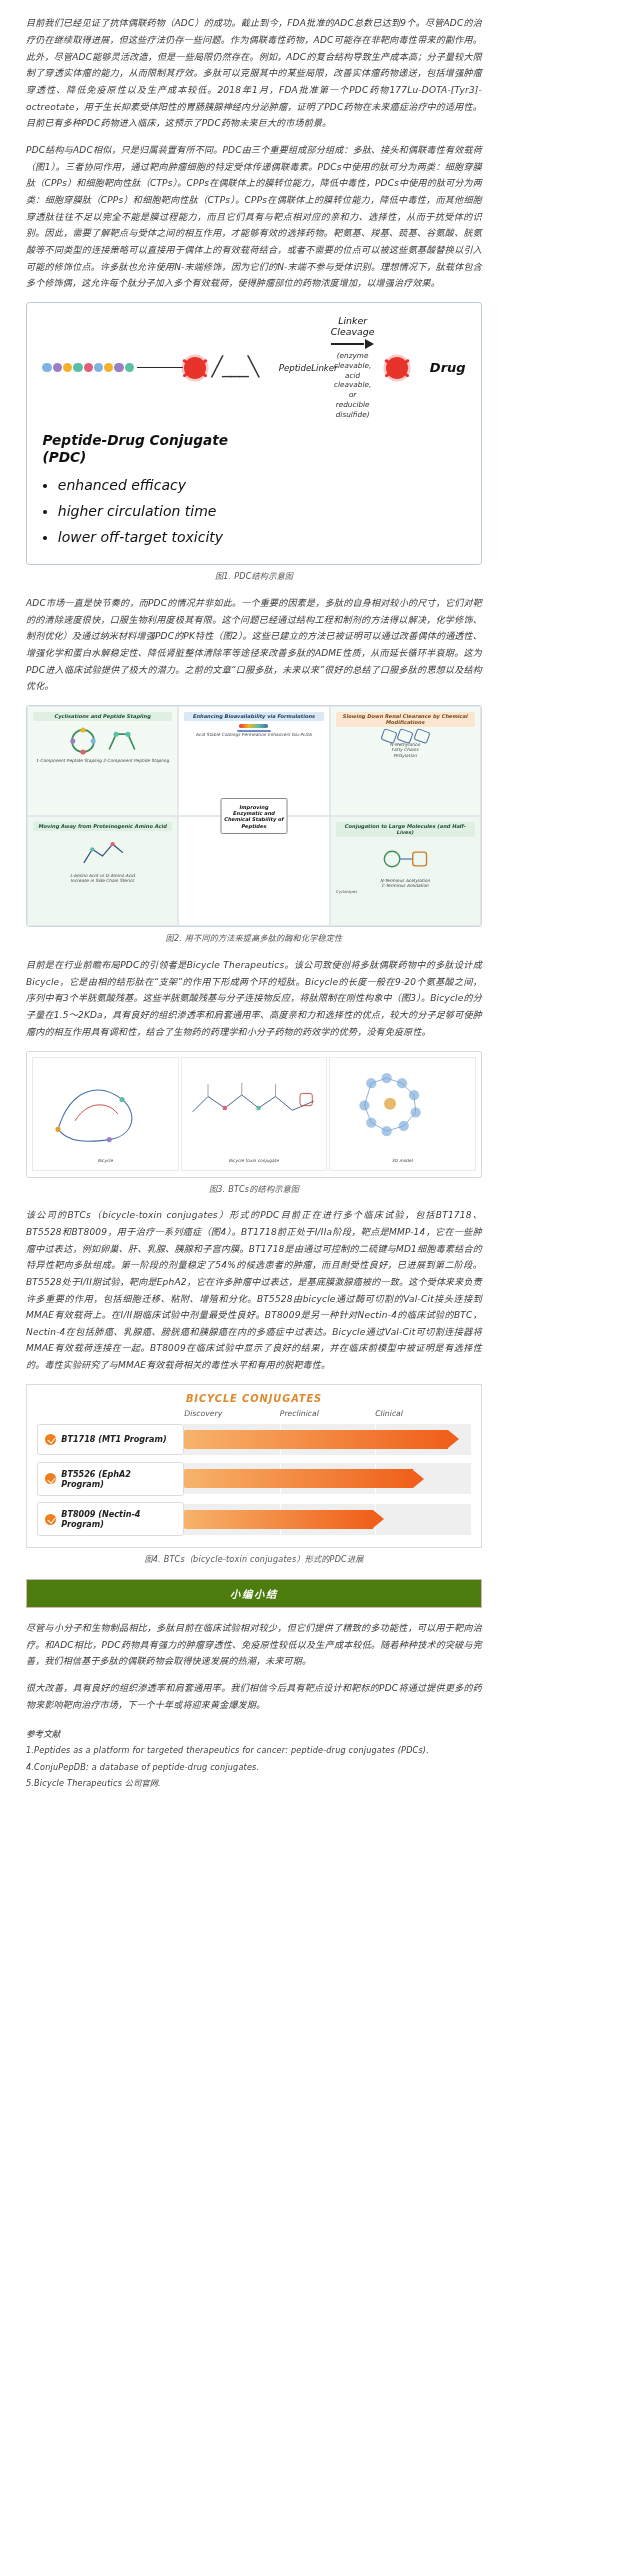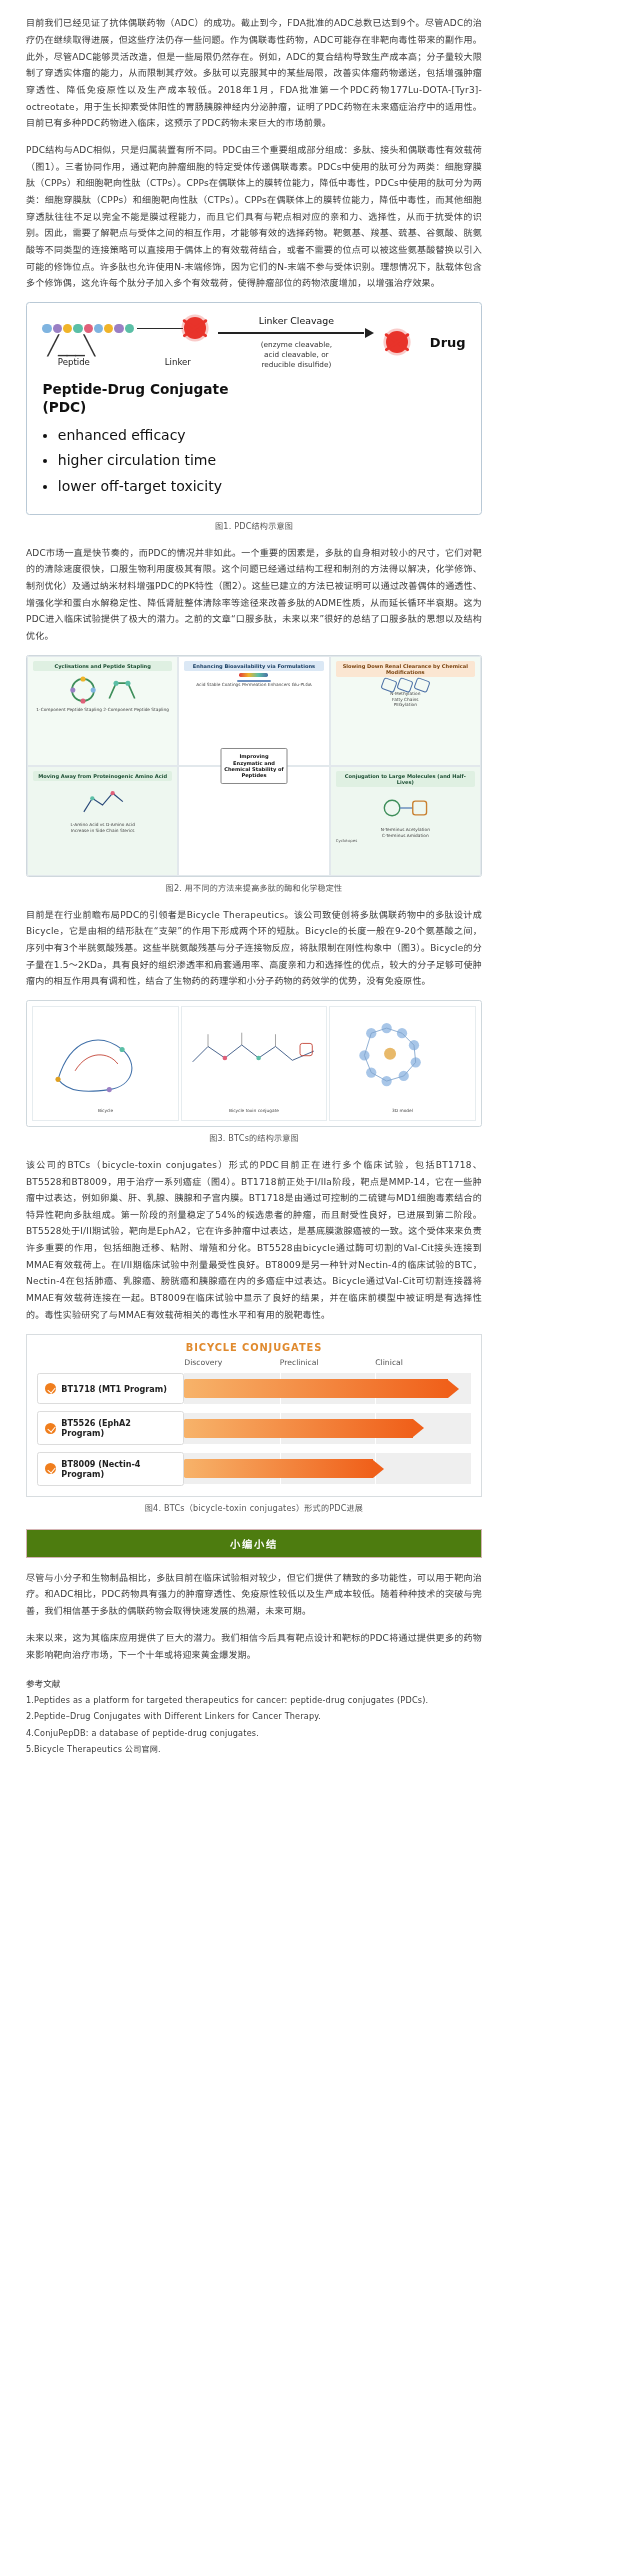--- a/index.html
+++ b/index.html
@@ -7,20 +7,21 @@
   body {
     width: 632px;
     background: #ffffff;
     font-family: "DejaVu Sans", "Liberation Sans", sans-serif;
     color: #333333;
     -webkit-font-smoothing: antialiased;
   }
   .page {
     width: 508px;
     padding: 15.4px 26px 20.6px 26px;
+    font-style: italic;
   }
   p.body-text {
     font-size: 9px;
     line-height: 1.85;
     text-align: justify;
     margin: 0 0 10.3px 0;
     color: #3a3a3a;
     letter-spacing: 0.2px;
   }
   .fig-caption {
@@ -41,21 +42,21 @@
   }
   .fig1-top {
     display: flex;
     align-items: center;
     justify-content: space-between;
     gap: 6.9px;
   }
   .peptide-box {
     position: relative;
     display: flex;
-    flex-direction: column;
+    flex-direction: row;
     align-items: center;
     min-width: 163px;
   }
   .bead-row { display: flex; align-items: center; }
   .bead { width: 9.4px; height: 9.4px; border-radius: 50%; margin-right: 0.9px; }
   .linker-line { width: 46px; height: 1.7px; background: #2b2b2b; margin: 0 1.7px; }
   .drug-burst {
     width: 22px; height: 22px; border-radius: 50%;
     background: #e8332a;
     box-shadow: 0 0 0 2.6px rgba(232,51,42,0.25);
@@ -419,24 +420,23 @@
       </div>
     </div>
   </div>
   <div class="fig-caption">图4. BTCs（bicycle-toxin conjugates）形式的PDC进展</div>
 
   <div class="summary-wrap">
     <div class="summary-head">小编小结</div>
   </div>
 
   <p class="body-text">尽管与小分子和生物制品相比，多肽目前在临床试验相对较少，但它们提供了精致的多功能性，可以用于靶向治疗。和ADC相比，PDC药物具有强力的肿瘤穿透性、免疫原性较低以及生产成本较低。随着种种技术的突破与完善，我们相信基于多肽的偶联药物会取得快速发展的热潮，未来可期。</p>
-  <p class="body-text">未来以来，这为其临床应用提供了巨大的潜力。我们相信今后具有靶点设计和靶标的PDC将通过提供更多的药物来影响靶向治疗市场，下一个十年或将迎来黄金爆发期。</p>
+  <p class="body-text">很大改善，具有良好的组织渗透率和肩套通用率。我们相信今后具有靶点设计和靶标的PDC将通过提供更多的药物来影响靶向治疗市场，下一个十年或将迎来黄金爆发期。</p>
 
   <div class="refs-title">参考文献</div>
   <div>
     <p class="body-text" style="margin:0 0 2.6px 0;font-size:8.1px;line-height:1.7;">1.Peptides as a platform for targeted therapeutics for cancer: peptide-drug conjugates (PDCs).</p>
-    <p class="body-text" style="margin:0 0 2.6px 0;font-size:8.1px;line-height:1.7;">2.Peptide–Drug Conjugates with Different Linkers for Cancer Therapy.</p>
     <p class="body-text" style="margin:0 0 2.6px 0;font-size:8.1px;line-height:1.7;">4.ConjuPepDB: a database of peptide-drug conjugates.</p>
     <p class="body-text" style="margin:0 0 2.6px 0;font-size:8.1px;line-height:1.7;">5.Bicycle Therapeutics 公司官网.</p>
   </div>
 
 </div>
 
 
 </body></html>

